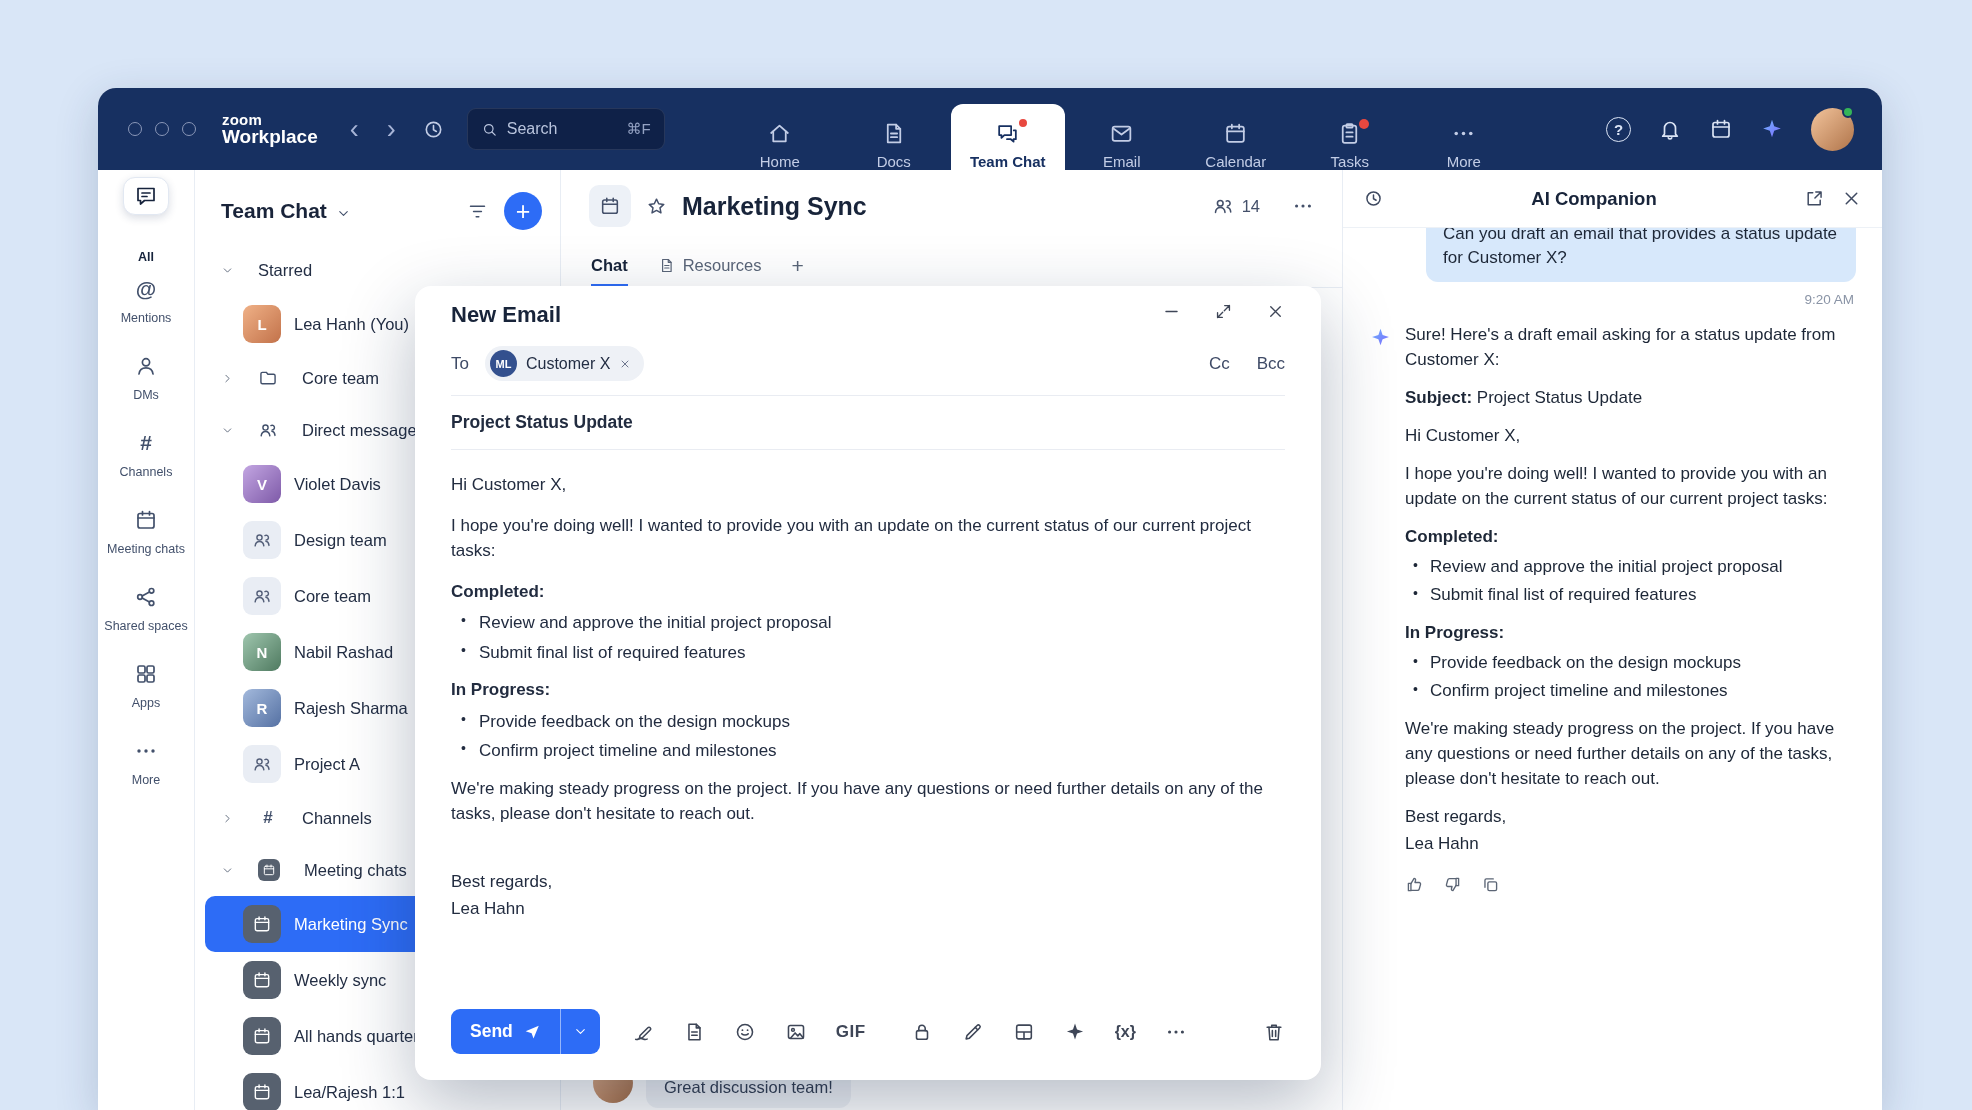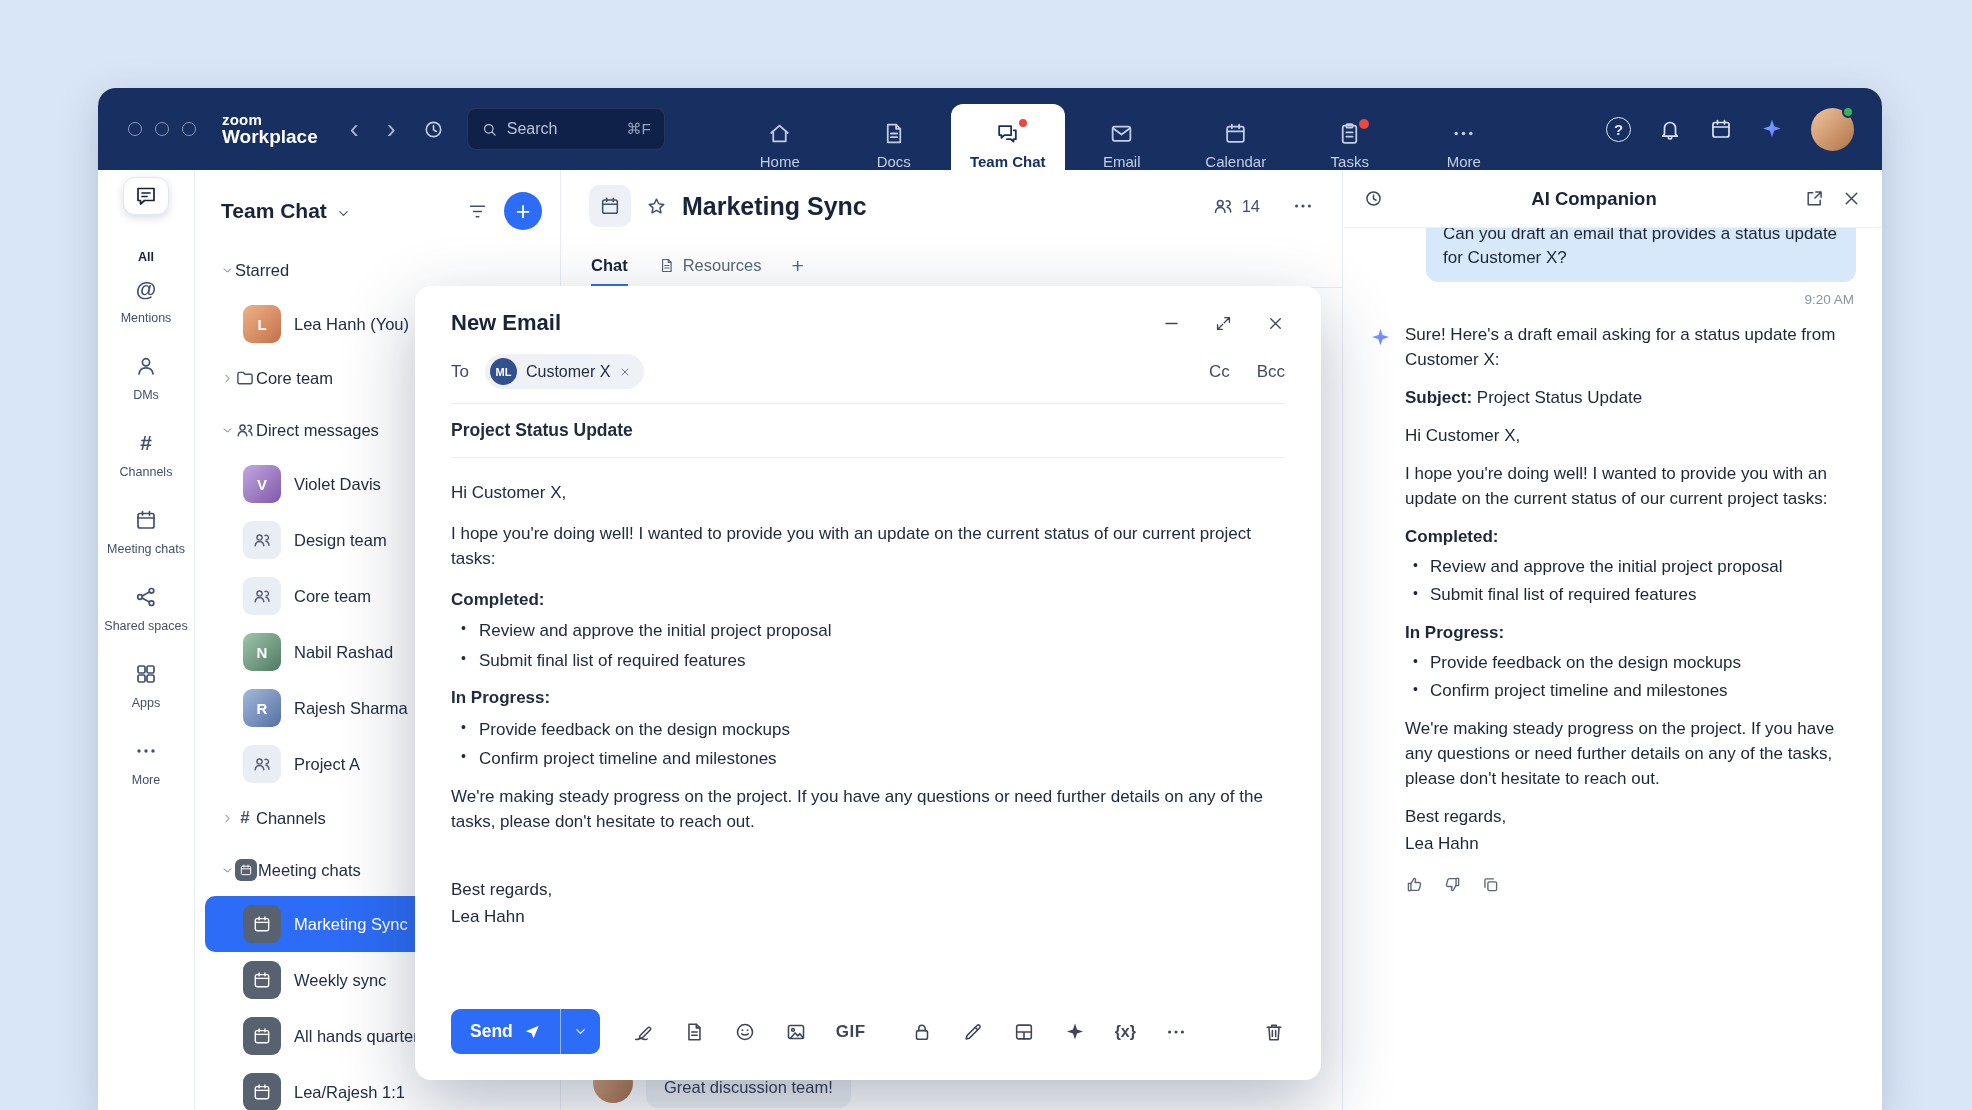--- a/index.html
+++ b/index.html
@@ -64,21 +64,21 @@
 
   
   .chatlist { width:366px; border-right:1px solid #e8edf4; display:flex; flex-direction:column; background:#fff; flex:0 0 auto; min-height:0; }
   .cl-header { display:flex; align-items:center; padding:22px 18px 12px 26px; gap:9px; flex:0 0 auto; }
   .cl-title { font-size:21px; font-weight:700; color:#19243a; white-space:nowrap; }
   .cl-title-chev { color:#42506b; } .cl-title-chev svg { width:15px; height:15px; margin-top:5px; }
   .cl-actions { margin-left:auto; display:flex; align-items:center; gap:16px; }
   .filter-btn svg { width:21px; height:21px; color:#42506b; }
   .add-btn { width:38px; height:38px; border-radius:50%; background:#2d6cf6; color:#fff; font-size:25px; font-weight:500; display:flex; align-items:center; justify-content:center; line-height:1; }
   .cl-rows { padding:2px 10px 0; overflow:hidden; flex:1; }
-  .sec-row { height:52px; display:flex; align-items:center; gap:1px; padding-left:16px; color:#232e44; font-size:16.5px; white-space:nowrap; }
+  .sec-row { height:52px; display:flex; align-items:center; gap:24px; padding-left:16px; color:#232e44; font-size:16.5px; white-space:nowrap; }
   .sec-caret { color:#5a6578; display:flex; } .sec-caret svg { width:13px; height:13px; }
   .sec-icon { color:#42506b; display:flex; } .sec-icon svg { width:20px; height:20px; }
   .sec-glyph { font-size:17px; font-weight:700; color:#42506b; width:20px; text-align:center; }
   .mini-av { width:22px; height:22px; border-radius:6px; background:#57616f; color:#fff; display:flex; align-items:center; justify-content:center; }
   .mini-av svg { width:14px; height:14px; }
   .item-row { height:56px; display:flex; align-items:center; gap:13px; padding:0 10px 0 38px; font-size:16.5px; color:#232e44; border-radius:10px; white-space:nowrap; overflow:hidden; }
   .item-row.selected { background:#2d6cf6; color:#fff; }
   .av { width:38px; height:38px; border-radius:9px; flex:0 0 auto; display:flex; align-items:center; justify-content:center; color:#fff; font-weight:700; font-size:15px; }
   .av svg { width:20px; height:20px; }
   .av.group { background:#e9edf4; color:#55607a; }
@@ -129,21 +129,21 @@
   .ai-body .sig-block p { margin-bottom:2px; }
   .feedback { display:flex; gap:19px; margin-top:18px; color:#5b6575; }
   .feedback svg { width:19px; height:19px; }
 
   
   .modal {
     position:absolute; left:415px; top:286px; width:906px; height:794px;
     background:#fff; border-radius:16px; box-shadow:0 26px 72px rgba(18,35,70,.30);
     display:flex; flex-direction:column; z-index:60;
   }
-  .m-header { display:flex; align-items:center; padding:24px 36px 14px; }
+  .m-header { display:flex; align-items:flex-start; padding:16px 36px 14px; }
   .m-title { font-size:22px; font-weight:700; color:#18243a; }
   .m-actions { margin-left:auto; display:flex; gap:33px; color:#3e4657; align-items:center; }
   .m-actions svg { width:19px; height:19px; }
   .m-to { display:flex; align-items:center; gap:16px; padding:4px 36px 14px; font-size:17px; color:#3e4a66; }
   .chip { display:flex; align-items:center; gap:9px; background:#eef1f6; border-radius:18px; padding:4px 13px 4px 5px; font-size:16px; color:#232e44; }
   .chip-av { width:27px; height:27px; border-radius:50%; background:#33508e; color:#fff; font-size:11px; font-weight:700; display:flex; align-items:center; justify-content:center; }
   .chip-x { color:#55607a; display:flex; } .chip-x svg { width:12px; height:12px; }
   .ccbcc { margin-left:auto; display:flex; gap:27px; color:#3e4a66; }
   .m-div { border-top:1px solid #e9ecf2; margin:0 36px; }
   .m-subject { padding:16px 36px; font-size:17.5px; font-weight:600; color:#222c40; }

